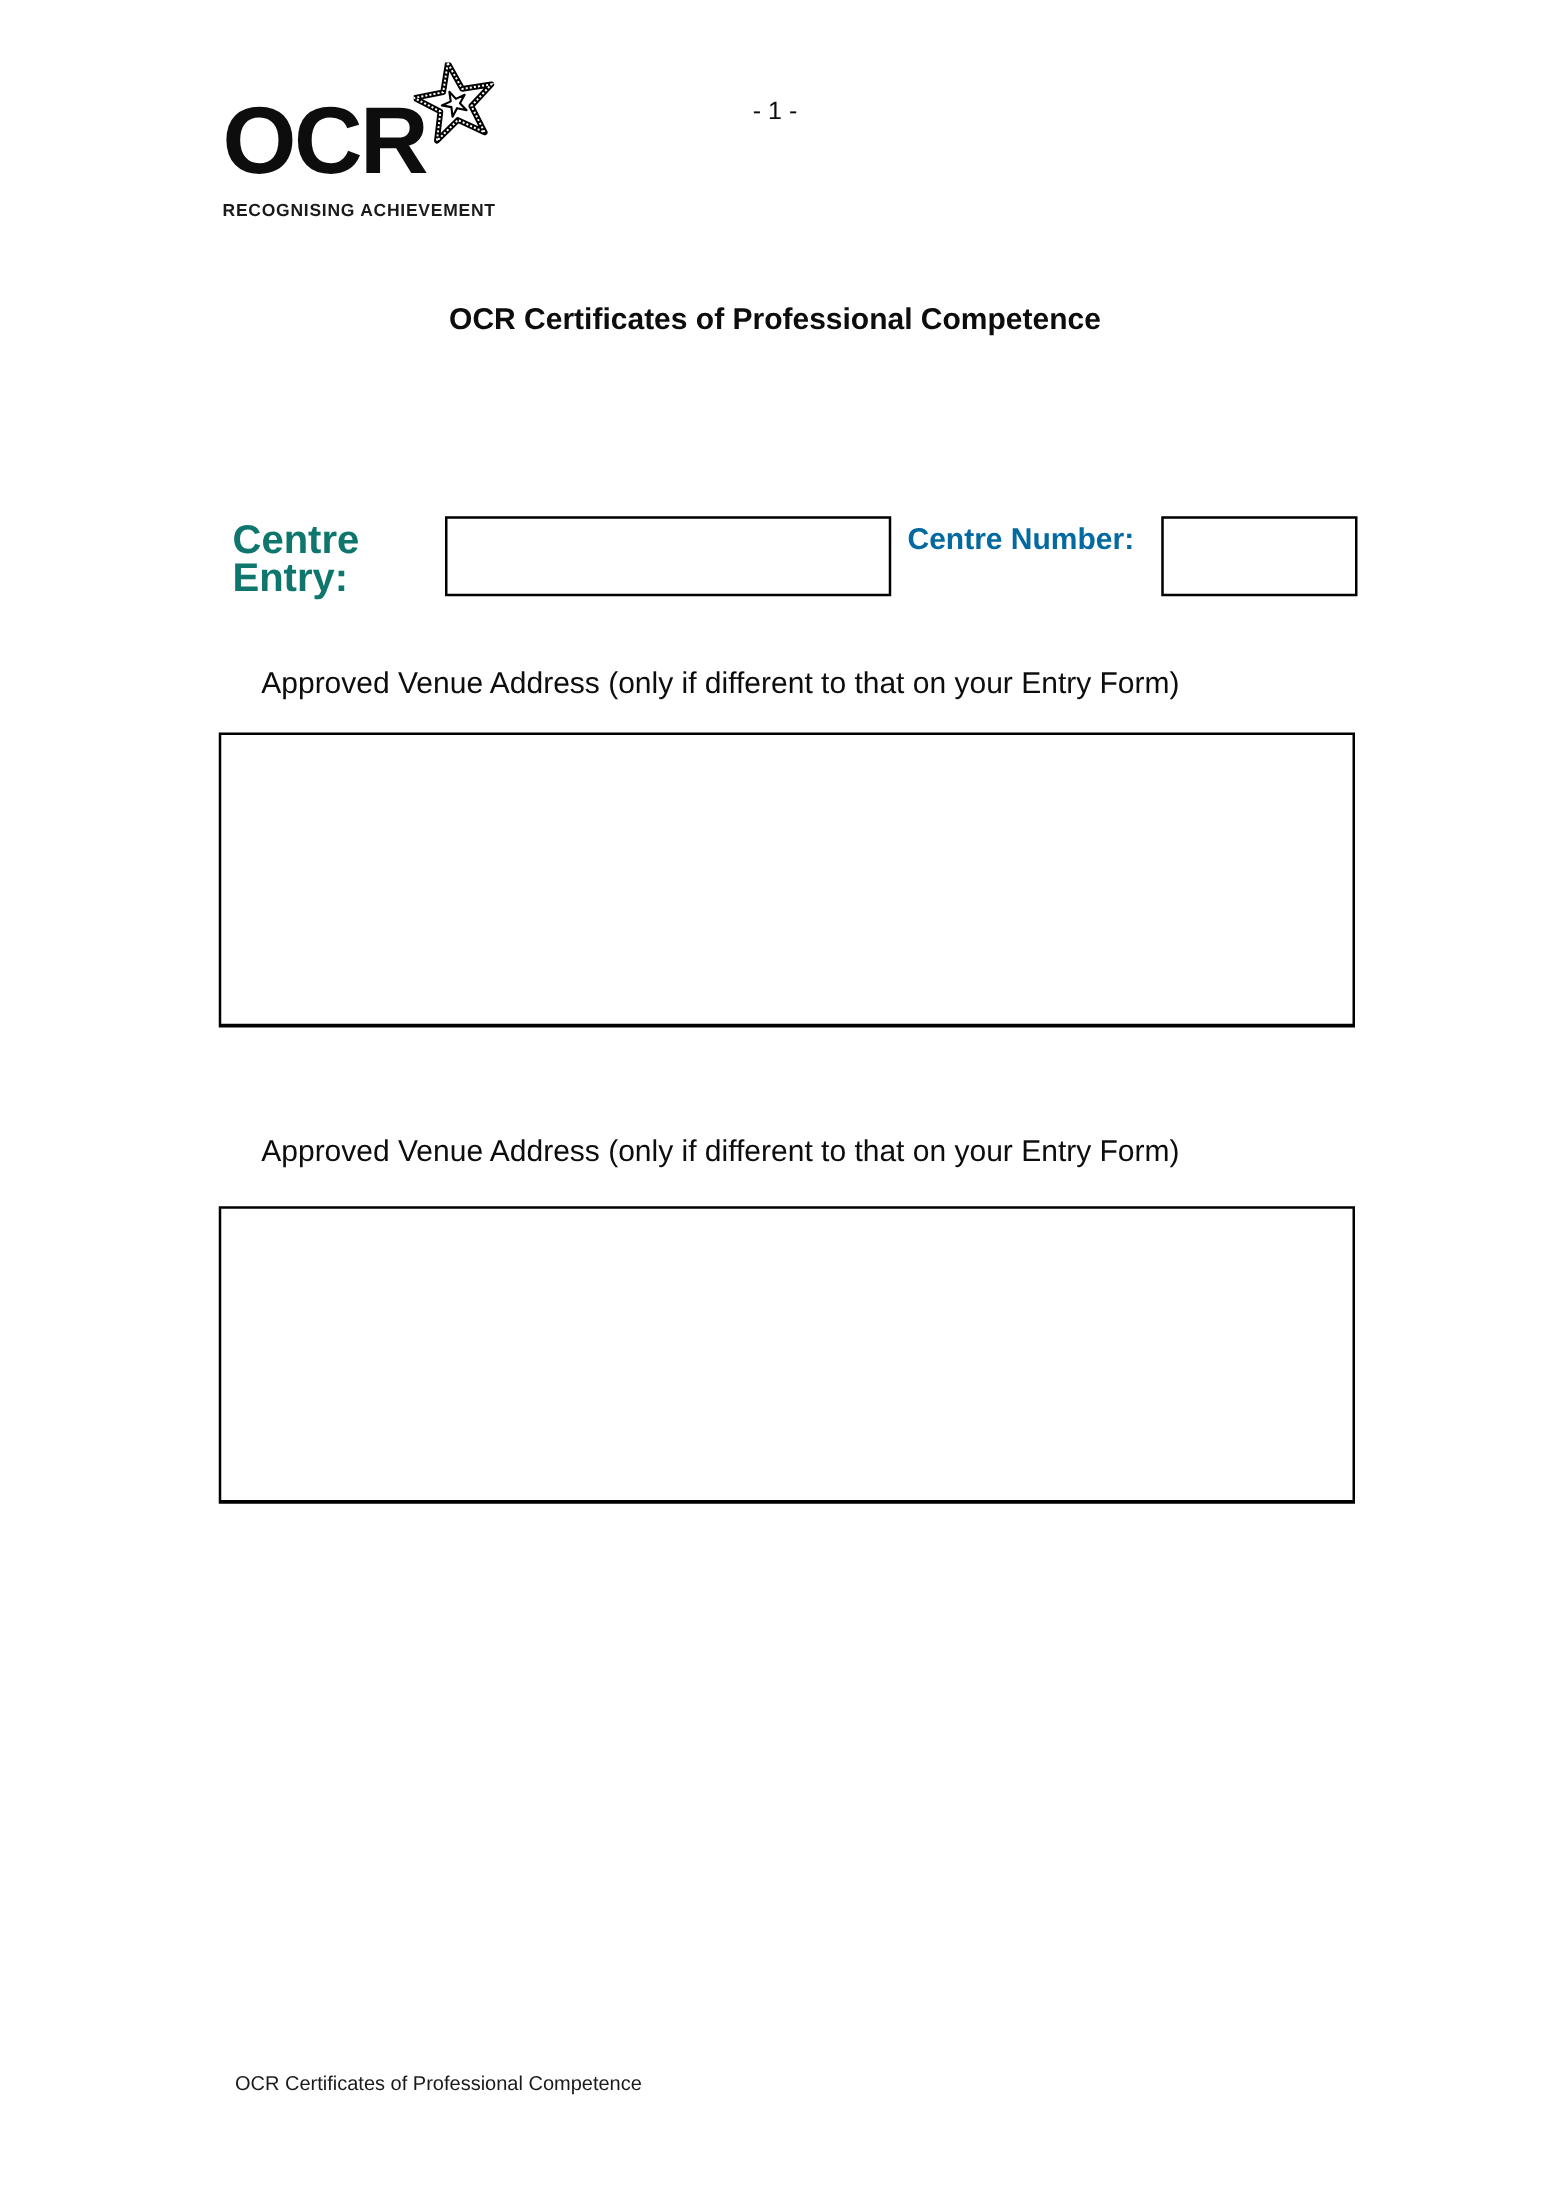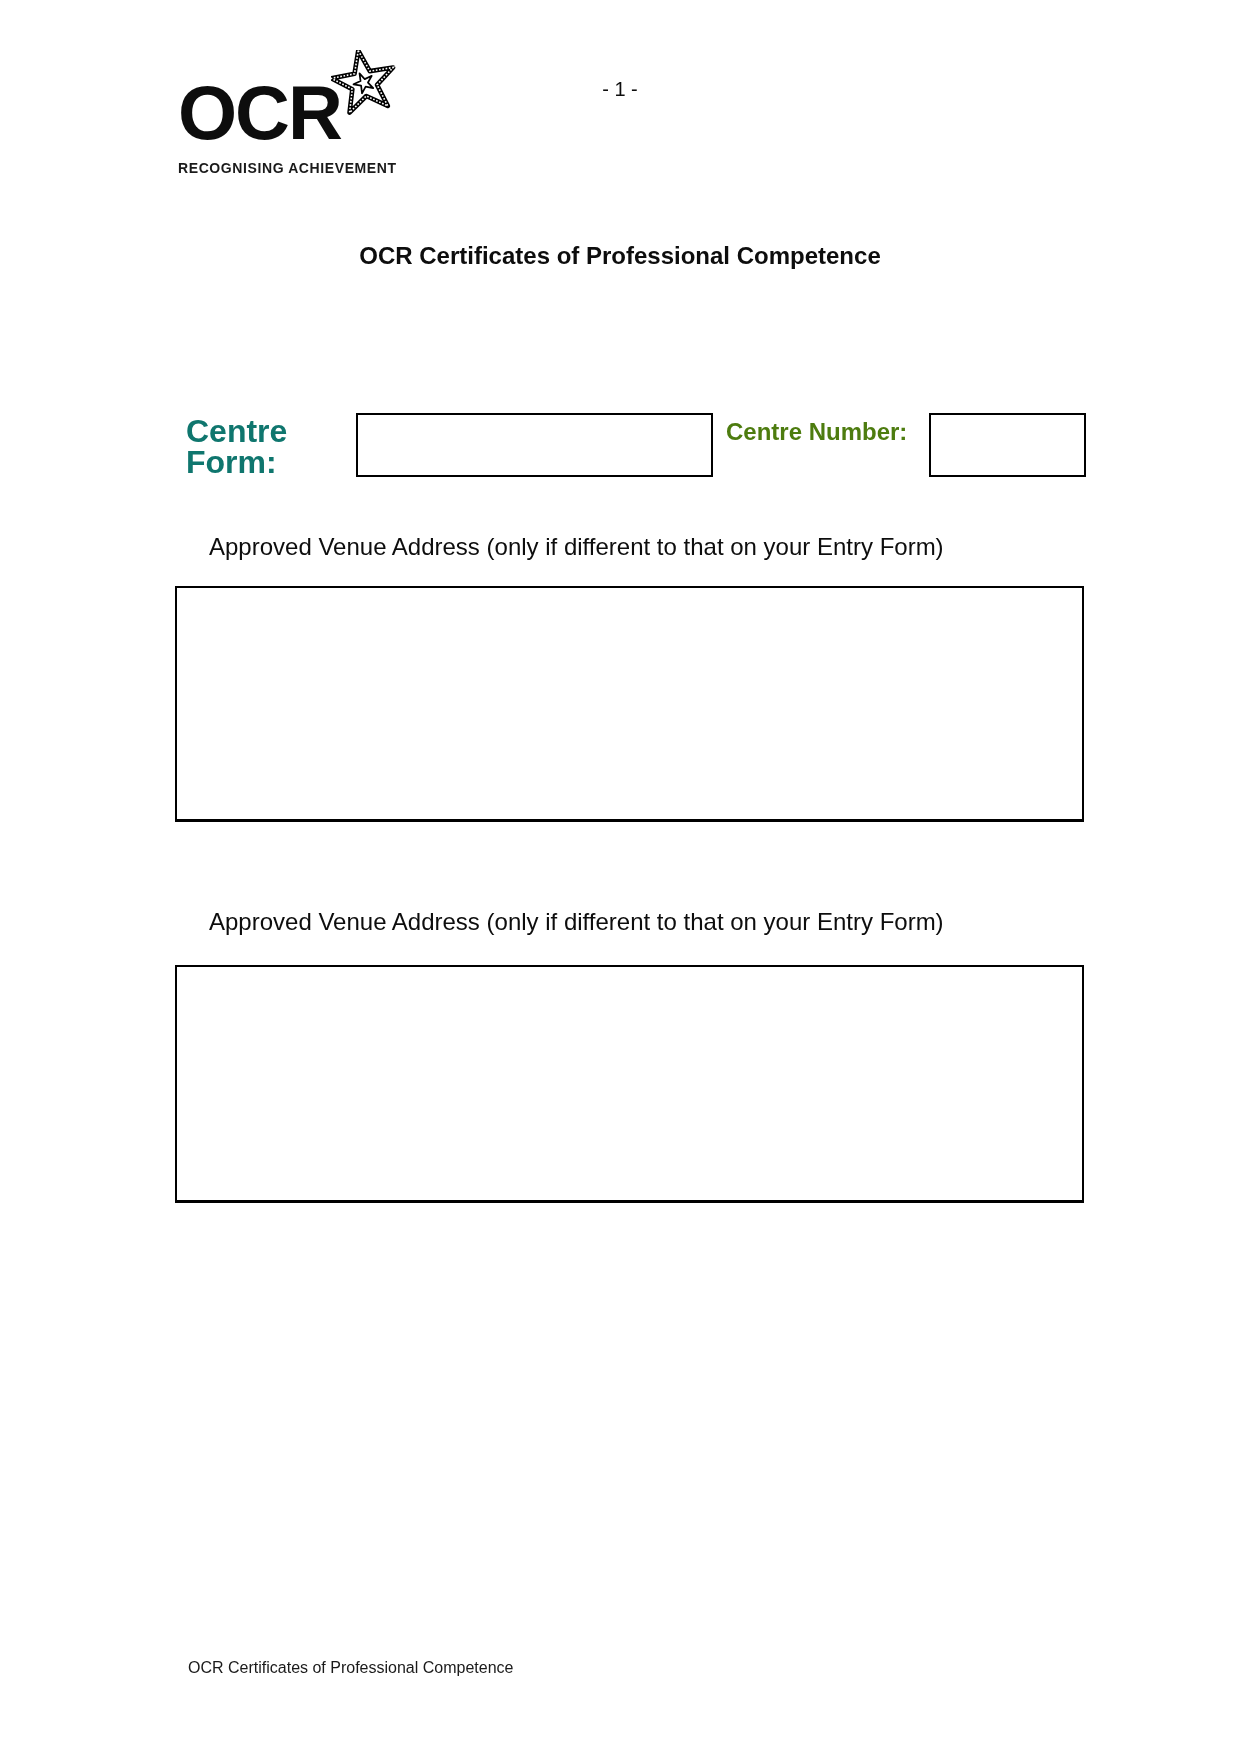--- a/index.html
+++ b/index.html
@@ -48,21 +48,21 @@
   .centre-name-label span { display:block; }
   .field-box {
     position:absolute; background:#ffffff;
     border:2px solid #000000;
     font-family:"Liberation Sans", sans-serif;
     font-size:24px; color:#0d0d0d; padding:4px 8px; outline:none;
   }
   .centre-name-box  { left:356px; top:413px; width:357px; height:64px; }
   .centre-number-label {
     position:absolute; left:726px; top:418px;
-    font-size:24px; font-weight:bold; color:#4d7c0f; white-space:nowrap;
+    font-size:24px; font-weight:bold; color:#0369a1; white-space:nowrap;
   }
   .centre-number-box { left:929px; top:413px; width:157px; height:64px; }
 
   
   .venue-heading {
     position:absolute; left:198px;
     font-size:24px; color:#0d0d0d; white-space:nowrap;margin-left:11px;
   }
   .venue-heading-1 { top:533px; }
   .venue-heading-2 { top:908px; }
@@ -99,21 +99,21 @@
     </div>
     <div class="logo-tagline">RECOGNISING ACHIEVEMENT</div>
   </div>
 
   <div class="page-number">- 1 -</div>
 
   <div class="doc-title">OCR Certificates of Professional Competence</div>
 
   <div class="centre-name-label">
     <span>Centre</span>
-    <span>Form:</span>
+    <span>Entry:</span>
   </div>
   <input type="text" class="field-box centre-name-box" value="" style="">
   <div class="centre-number-label">Centre Number:</div>
   <input type="text" class="field-box centre-number-box" value="" style="">
 
   <div class="venue-heading venue-heading-1">Approved Venue Address (only if different to that on your Entry Form)</div>
   <textarea class="venue-box venue-box-1" value="" style=""></textarea>
 
   <div class="venue-heading venue-heading-2">Approved Venue Address (only if different to that on your Entry Form)</div>
   <textarea class="venue-box venue-box-2" value="" style=""></textarea>

